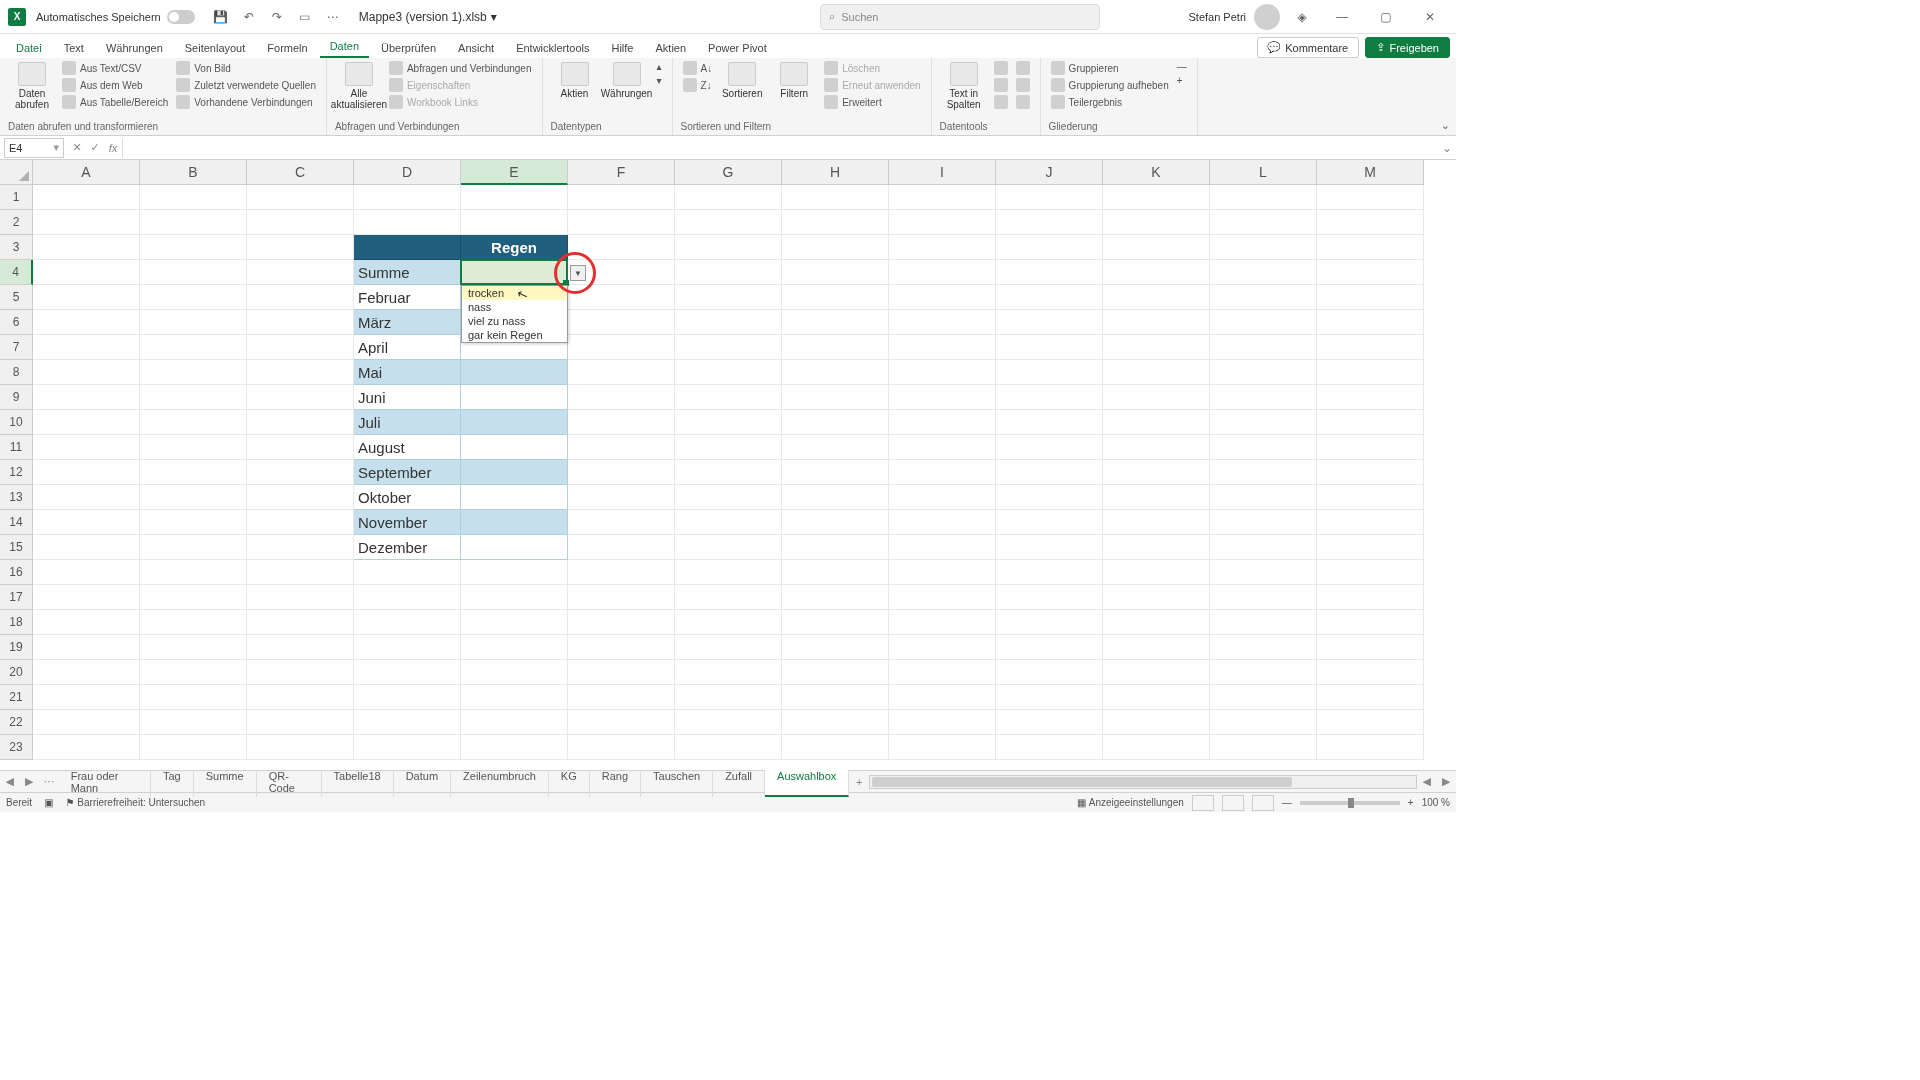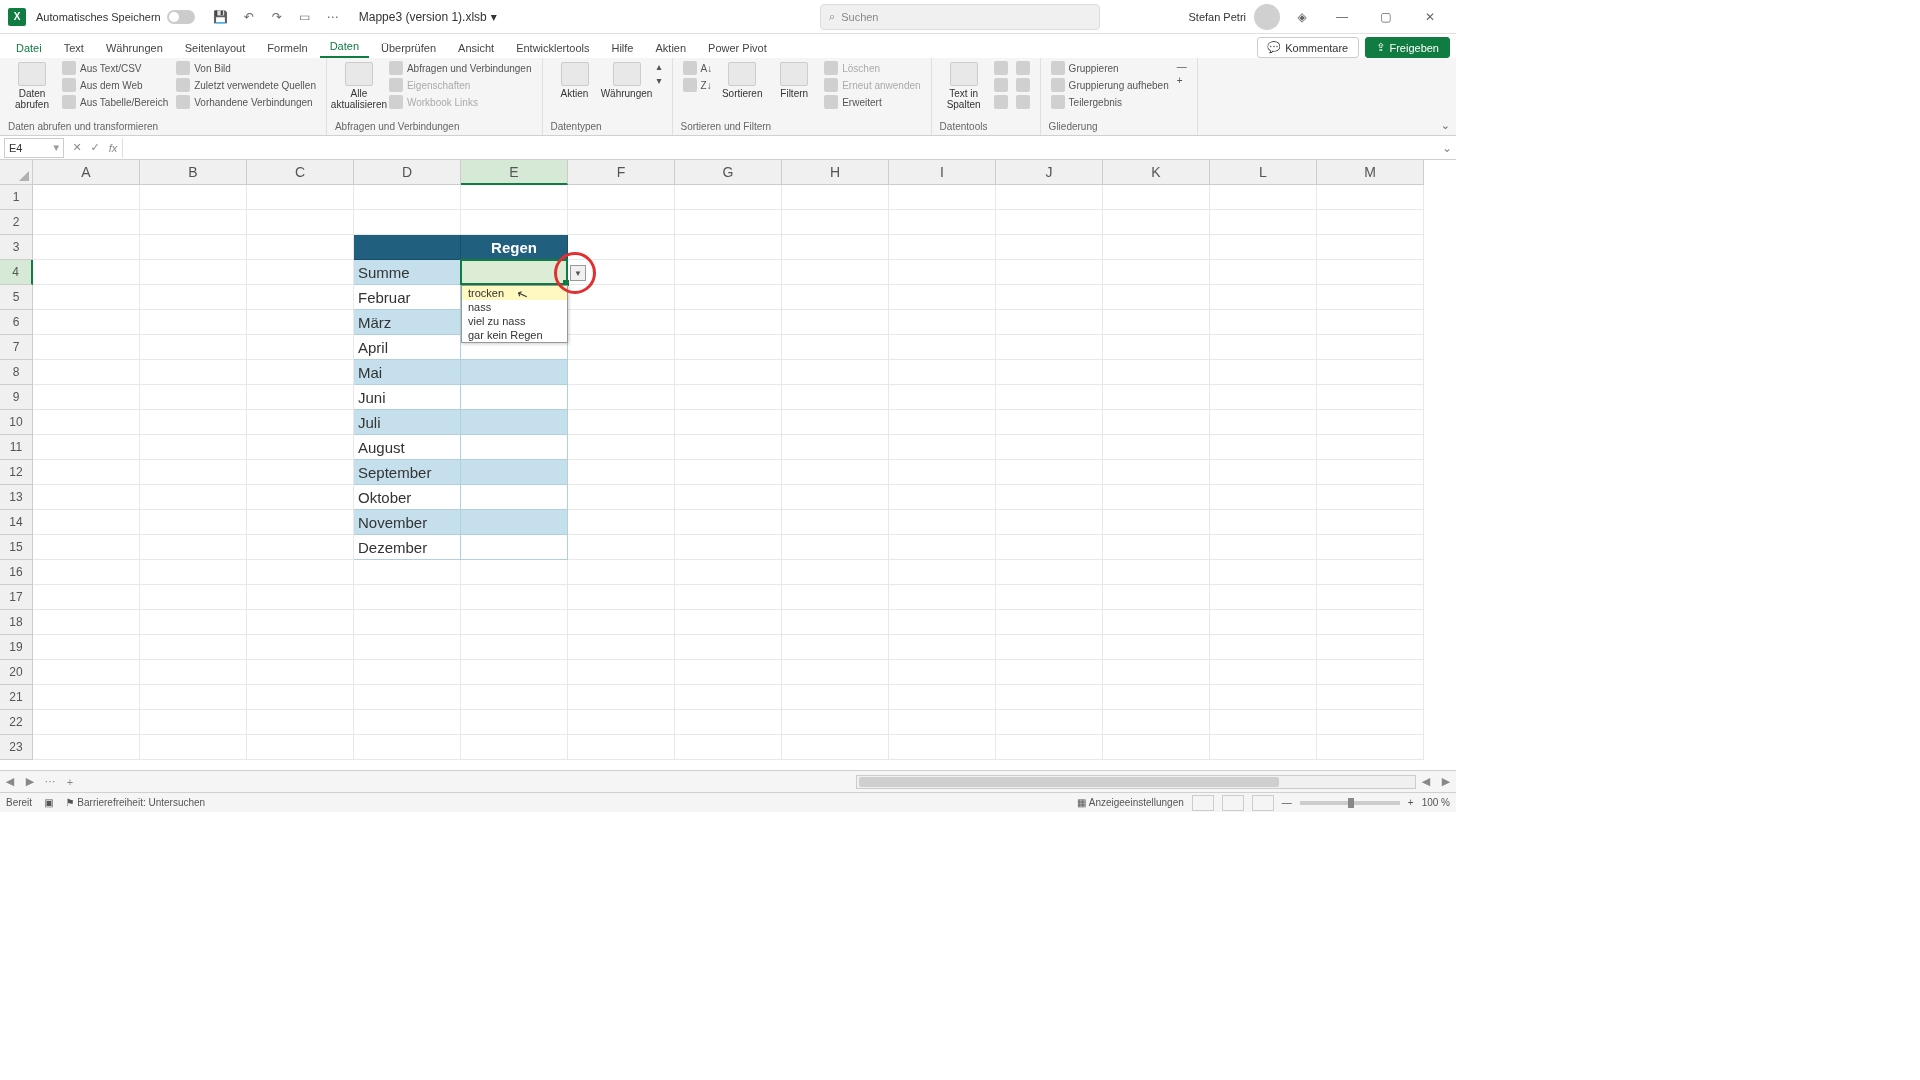--- a/index.html
+++ b/index.html
@@ -662,20 +662,34 @@
       </div>
       <div class="redcircle" style="left: 521px; top: 67px;"></div>
       <div class="cursor-arrow" style="left: 484px; top: 102px;">↖</div>
     </div>
 </div>
 
 <div class="sheetbar">
   <div class="navbtn">◀</div>
   <div class="navbtn">▶</div>
   <div class="navbtn">⋯</div>
+  <div id="sheettabs" style="display:flex">
+      <div class="shtab">Frau oder Mann</div>
+      <div class="shtab">Tag</div>
+      <div class="shtab">Summe</div>
+      <div class="shtab">QR-Code</div>
+      <div class="shtab">Tabelle18</div>
+      <div class="shtab">Datum</div>
+      <div class="shtab">Zeilenumbruch</div>
+      <div class="shtab">KG</div>
+      <div class="shtab">Rang</div>
+      <div class="shtab">Tauschen</div>
+      <div class="shtab">Zufall</div>
+      <div class="shtab active">Auswahlbox</div>
+    </div>
   <div class="navbtn">+</div>
   <div class="hscroll"></div>
   <div class="navbtn">◀</div>
   <div class="navbtn">▶</div>
 </div>
 
 <div class="statusbar">
   <span>Bereit</span>
   <span>▣</span>
   <span>⚑ <span>Barrierefreiheit: Untersuchen</span></span>

